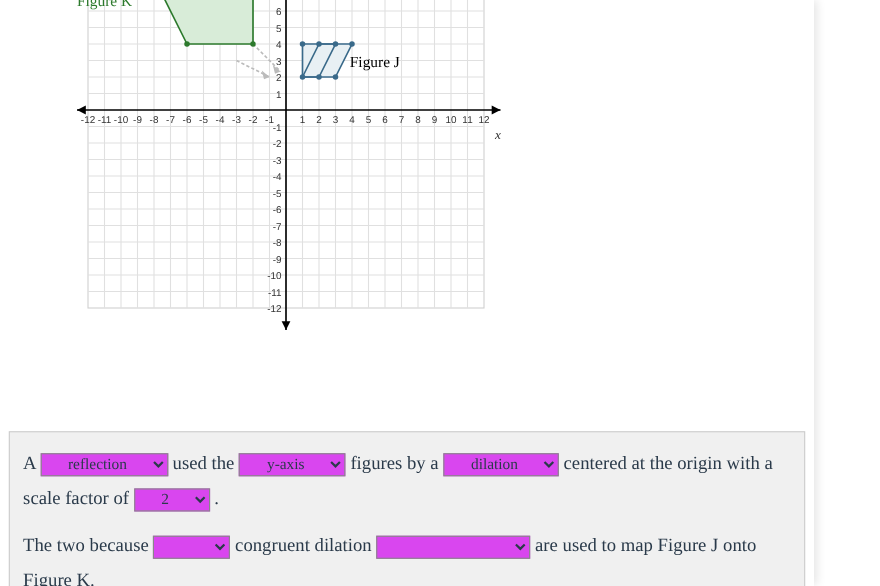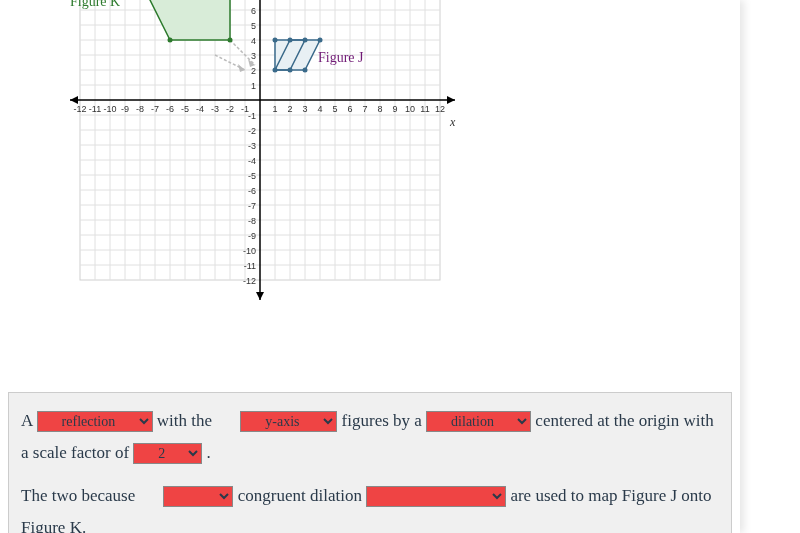--- a/index.html
+++ b/index.html
@@ -32,21 +32,21 @@
       position: absolute;
       left: 70px;
       top: -6px;
       color: #2d7a2d;
       font-size: 14px;
     }
     .label-j {
       position: absolute;
       left: 318px;
       top: 50px;
-      color: #701a75;
+      color: #000000;
       font-size: 14px;
     }
     .x-label {
       position: absolute;
       left: 450px;
       top: 115px;
       font-style: italic;
       font-size: 12px;
       color: #333;
     }
@@ -60,27 +60,28 @@
       padding: 12px 12px 14px 12px;
       font-size: 17px;
       color: #2a3a4a;
       line-height: 1.9;
     }
     .answer-box select {
       font-family: inherit;
       font-size: 14px;
       padding: 1px 20px;
       border: 1px solid #888;
-      background: #ef4444;
+      background: #d946ef;
       color: #2a3a4a;
       vertical-align: baseline;
+      text-align: center;
     }
     .sel-wide { min-width: 140px; }
     .sel-mid { min-width: 85px; }
-    .sel-small { min-width: 70px; margin-left: 24px; }
+    .sel-small { min-width: 70px; }
     .sel-tiny { min-width: 45px; }
   </style>
 </head>
 <body>
 
 <div class="page-wrap">
   <div class="chart-area">
     <svg class="chart-svg" width="400" height="340" viewBox="0 0 400 340">
 
       <g stroke="#e0e0e0" stroke-width="1">
@@ -212,20 +213,20 @@
         <circle cx="245" cy="60" r="2.5" fill="#3a6a8a"></circle>
         <circle cx="230" cy="90" r="2.5" fill="#3a6a8a"></circle>
     </svg>
     <span class="label-k">Figure K</span>
     <span class="label-j">Figure J</span>
     <span class="x-label">x</span>
   </div>
 
   <div class="answer-box">
     <div>
-      <span>A </span><select class="sel-mid"><option>reflection</option></select><span> with the </span><select class="sel-small"><option>y-axis</option></select><span> figures by a </span><select class="sel-mid"><option>dilation</option></select><span> centered at the origin with a scale factor of </span><select class="sel-tiny"><option>2</option></select><span> .</span>
+      <span>A </span><select class="sel-mid"><option>reflection</option></select><span> used the </span><select class="sel-small"><option>y-axis</option></select><span> figures by a </span><select class="sel-mid"><option>dilation</option></select><span> centered at the origin with a scale factor of </span><select class="sel-tiny"><option>2</option></select><span> .</span>
     </div>
     <div style="height:10px"></div>
     <div>
       <span>The two because </span><select class="sel-small"><option></option></select><span> congruent dilation </span><select class="sel-wide"><option></option></select><span> are used to map Figure J onto Figure K.</span>
     </div>
   </div>
 </div>
 
 </body></html>

